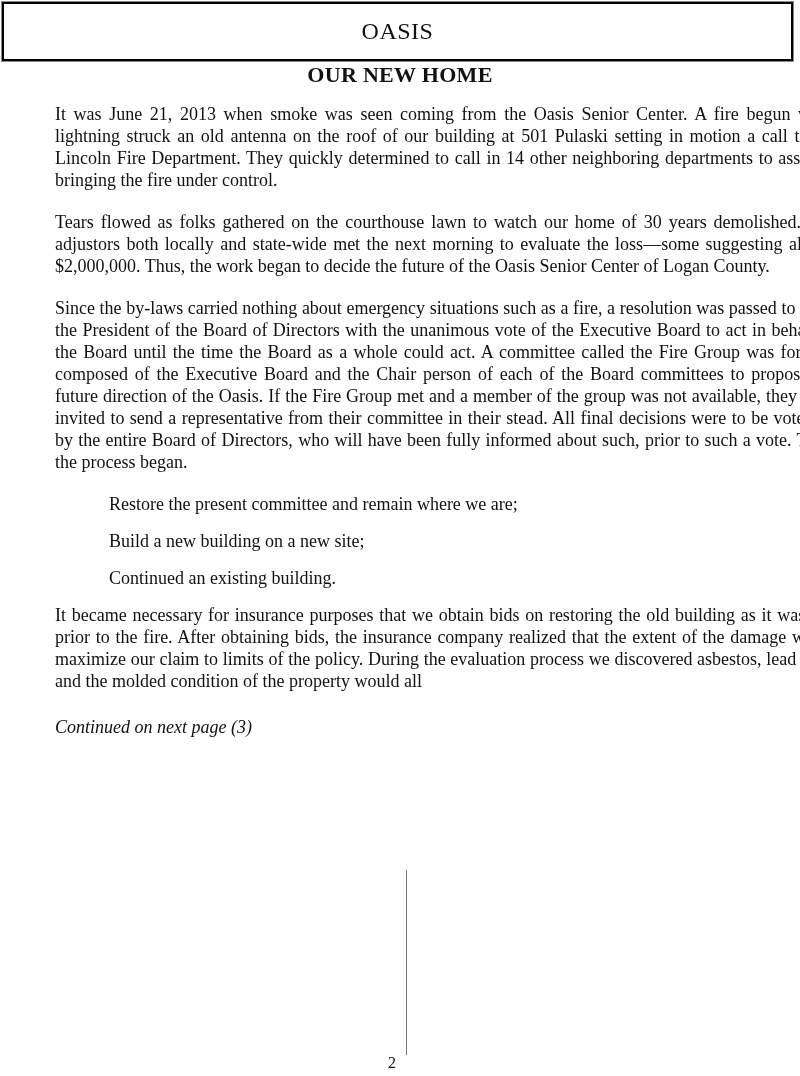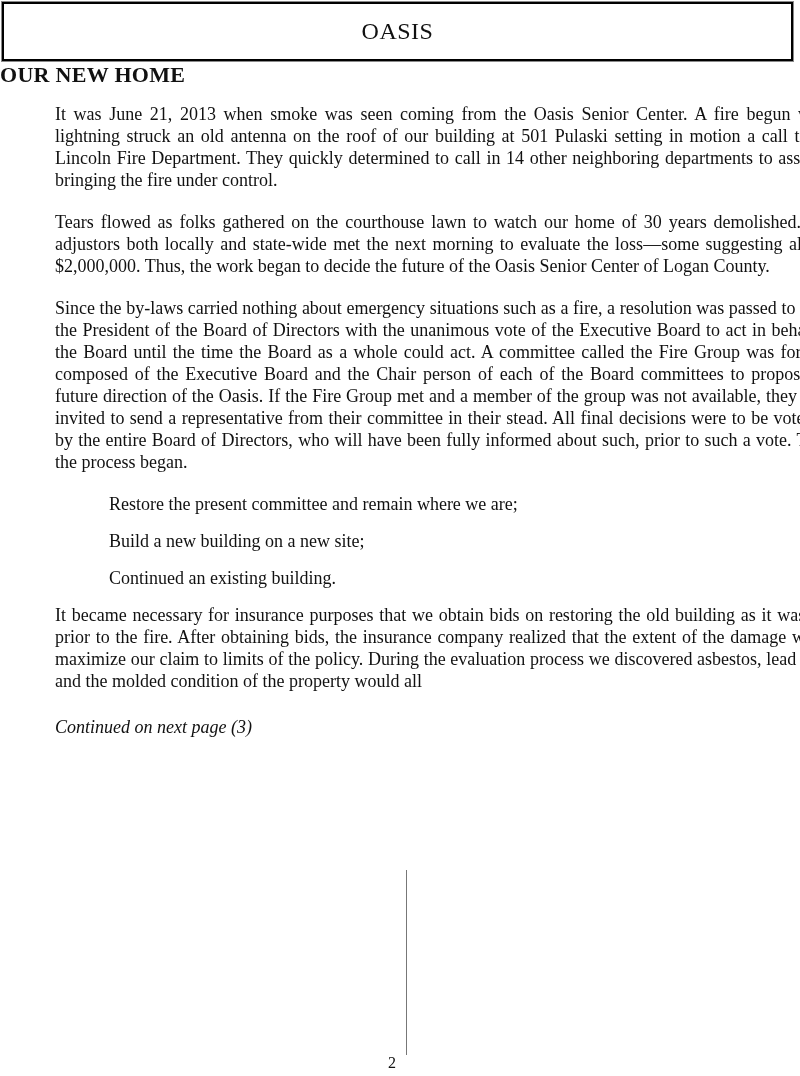--- a/index.html
+++ b/index.html
@@ -33,20 +33,21 @@
     font-size: 24px;
     letter-spacing: 0.5px;
     line-height: 1;
     padding-bottom: 2px;
   }
   .doc-heading {
     position: absolute;
     top: 62px;
     left: 0;
     width: 100%;
+    text-align: center;
     font-weight: bold;
     font-size: 22px;
     letter-spacing: 0.3px;
   }
   .content {
     position: absolute;
     top: 103px;
     left: 9px;
     width: 782px;
     margin-left: 46px;

